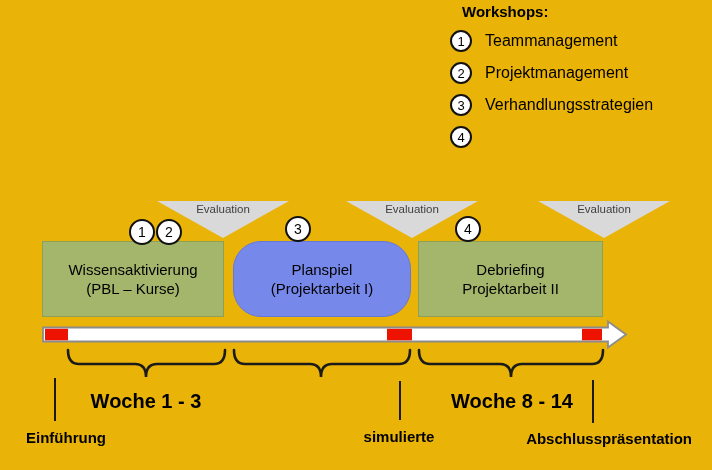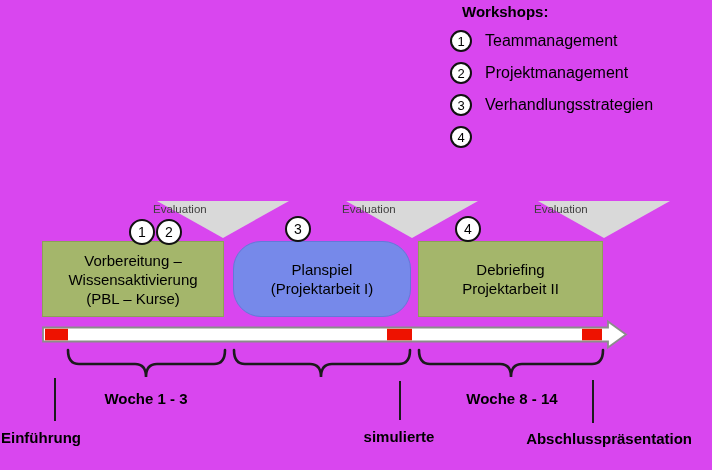--- a/index.html
+++ b/index.html
@@ -1,45 +1,45 @@
 <!DOCTYPE html>
 <html style="--phase_green: #a4b66b; --phase_green_border: #8da156; --phase_blue: #7689ea; --phase_blue_border: #6478d9; --timeline_red: #ee1200; --eval_triangle: #d9d9d9; --eval_text: #3f3f3f; --bar_outline: #8c8c8c;"><head>
 <meta charset="utf-8">
 <style>
   html,body{margin:0;padding:0;background:#fff;}
-  .canvas{position:relative;width:712px;height:470px;overflow:hidden;background:#d946ef;
+  .canvas{position:relative;width:712px;height:470px;overflow:hidden;background:#eab308;
           font-family:"Liberation Sans","DejaVu Sans",sans-serif;color:#000;}
   svg.overlay{position:absolute;left:0;top:0;}
   .tri{fill:var(--eval_triangle);}
   .arrow-body{fill:#ffffff;stroke:var(--bar_outline);stroke-width:1.8;}
   .marker{fill:var(--timeline_red);}
   .brace{fill:none;stroke:#1b1b1b;stroke-width:2.6;stroke-linecap:round;}
   .tick{stroke:#1b1b1b;stroke-width:2;}
 
   .legend{position:absolute;left:450px;top:3px;width:262px;}
   .legend-title{font-weight:bold;font-size:15px;margin-left:12px;}
   .legend-item{display:flex;align-items:center;gap:13px;margin-top:10px;height:22px;}
   .badge{box-sizing:border-box;background:#fff;border:2px solid #111;border-radius:50%;
          display:flex;align-items:center;justify-content:center;}
   .badge-sm{width:22px;height:22px;font-size:13px;flex:0 0 22px;}
   .legend-label{font-size:16px;white-space:nowrap;}
 
-  .eval-label{position:absolute;top:203px;width:140px;text-align:left;
+  .eval-label{position:absolute;top:203px;width:140px;text-align:center;
               font-size:11.5px;color:var(--eval_text);}
 
   .phase{position:absolute;top:241px;height:76px;box-sizing:border-box;
          display:flex;flex-direction:column;align-items:center;justify-content:center;
          text-align:center;font-size:15px;line-height:19px;}
   .phase-green{background:var(--phase_green);border:1px solid var(--phase_green_border);}
   .phase-blue{background:var(--phase_blue);border:1px solid var(--phase_blue_border);}
 
   .badge-lg{position:absolute;width:26px;height:26px;font-size:14px;border-width:2.5px;}
 
   .week-label{position:absolute;top:390px;width:160px;text-align:center;
-              font-weight:bold;font-size:15px;}
+              font-weight:bold;font-size:20px;}
   .milestone{position:absolute;font-weight:bold;font-size:15px;white-space:nowrap;}
   .milestone-center{text-align:center;line-height:18px;white-space:normal;}
 </style>
 </head>
 <body>
 
 <div class="canvas">
 
   <svg class="overlay" width="712" height="470" viewBox="0 0 712 470">
     <g>
@@ -82,40 +82,39 @@
     <div class="legend-item">
       <span class="badge badge-sm">4</span>
     </div>
   </div>
 
   <div class="eval-label" style="left:153px;">Evaluation</div>
   <div class="eval-label" style="left:342px;">Evaluation</div>
   <div class="eval-label" style="left:534px;">Evaluation</div>
 
   <div class="phase phase-green" style="left:42px;width:182px;">
-    <div>Vorbereitung –</div>
     <div>Wissensaktivierung</div>
     <div>(PBL – Kurse)</div>
   </div>
   <div class="phase phase-blue" style="left:233px;width:178px;border-radius:28px;">
     <div>Planspiel</div>
     <div>(Projektarbeit I)</div>
   </div>
   <div class="phase phase-green" style="left:418px;width:185px;">
     <div>Debriefing</div>
     <div>Projektarbeit II</div>
   </div>
 
   <div class="badge badge-lg" style="left:129px;top:219px;">1</div>
   <div class="badge badge-lg" style="left:156px;top:219px;">2</div>
   <div class="badge badge-lg" style="left:285px;top:216px;">3</div>
   <div class="badge badge-lg" style="left:455px;top:216px;">4</div>
 
   <div class="week-label" style="left:66px;">Woche 1 - 3</div>
   <div class="week-label" style="left:432px;">Woche 8 - 14</div>
 
-  <div class="milestone" style="left:1px;top:429px;">Einführung</div>
+  <div class="milestone" style="left:1px;top:429px;padding-left:25px;">Einführung</div>
   <div class="milestone milestone-center" style="left:299px;top:428px;width:200px;">
     <div>simulierte</div>
   </div>
   <div class="milestone milestone-center" style="left:492px;top:430px;width:200px;text-align:right;">Abschlusspräsentation</div>
 
 </div>
 
 </body></html>

